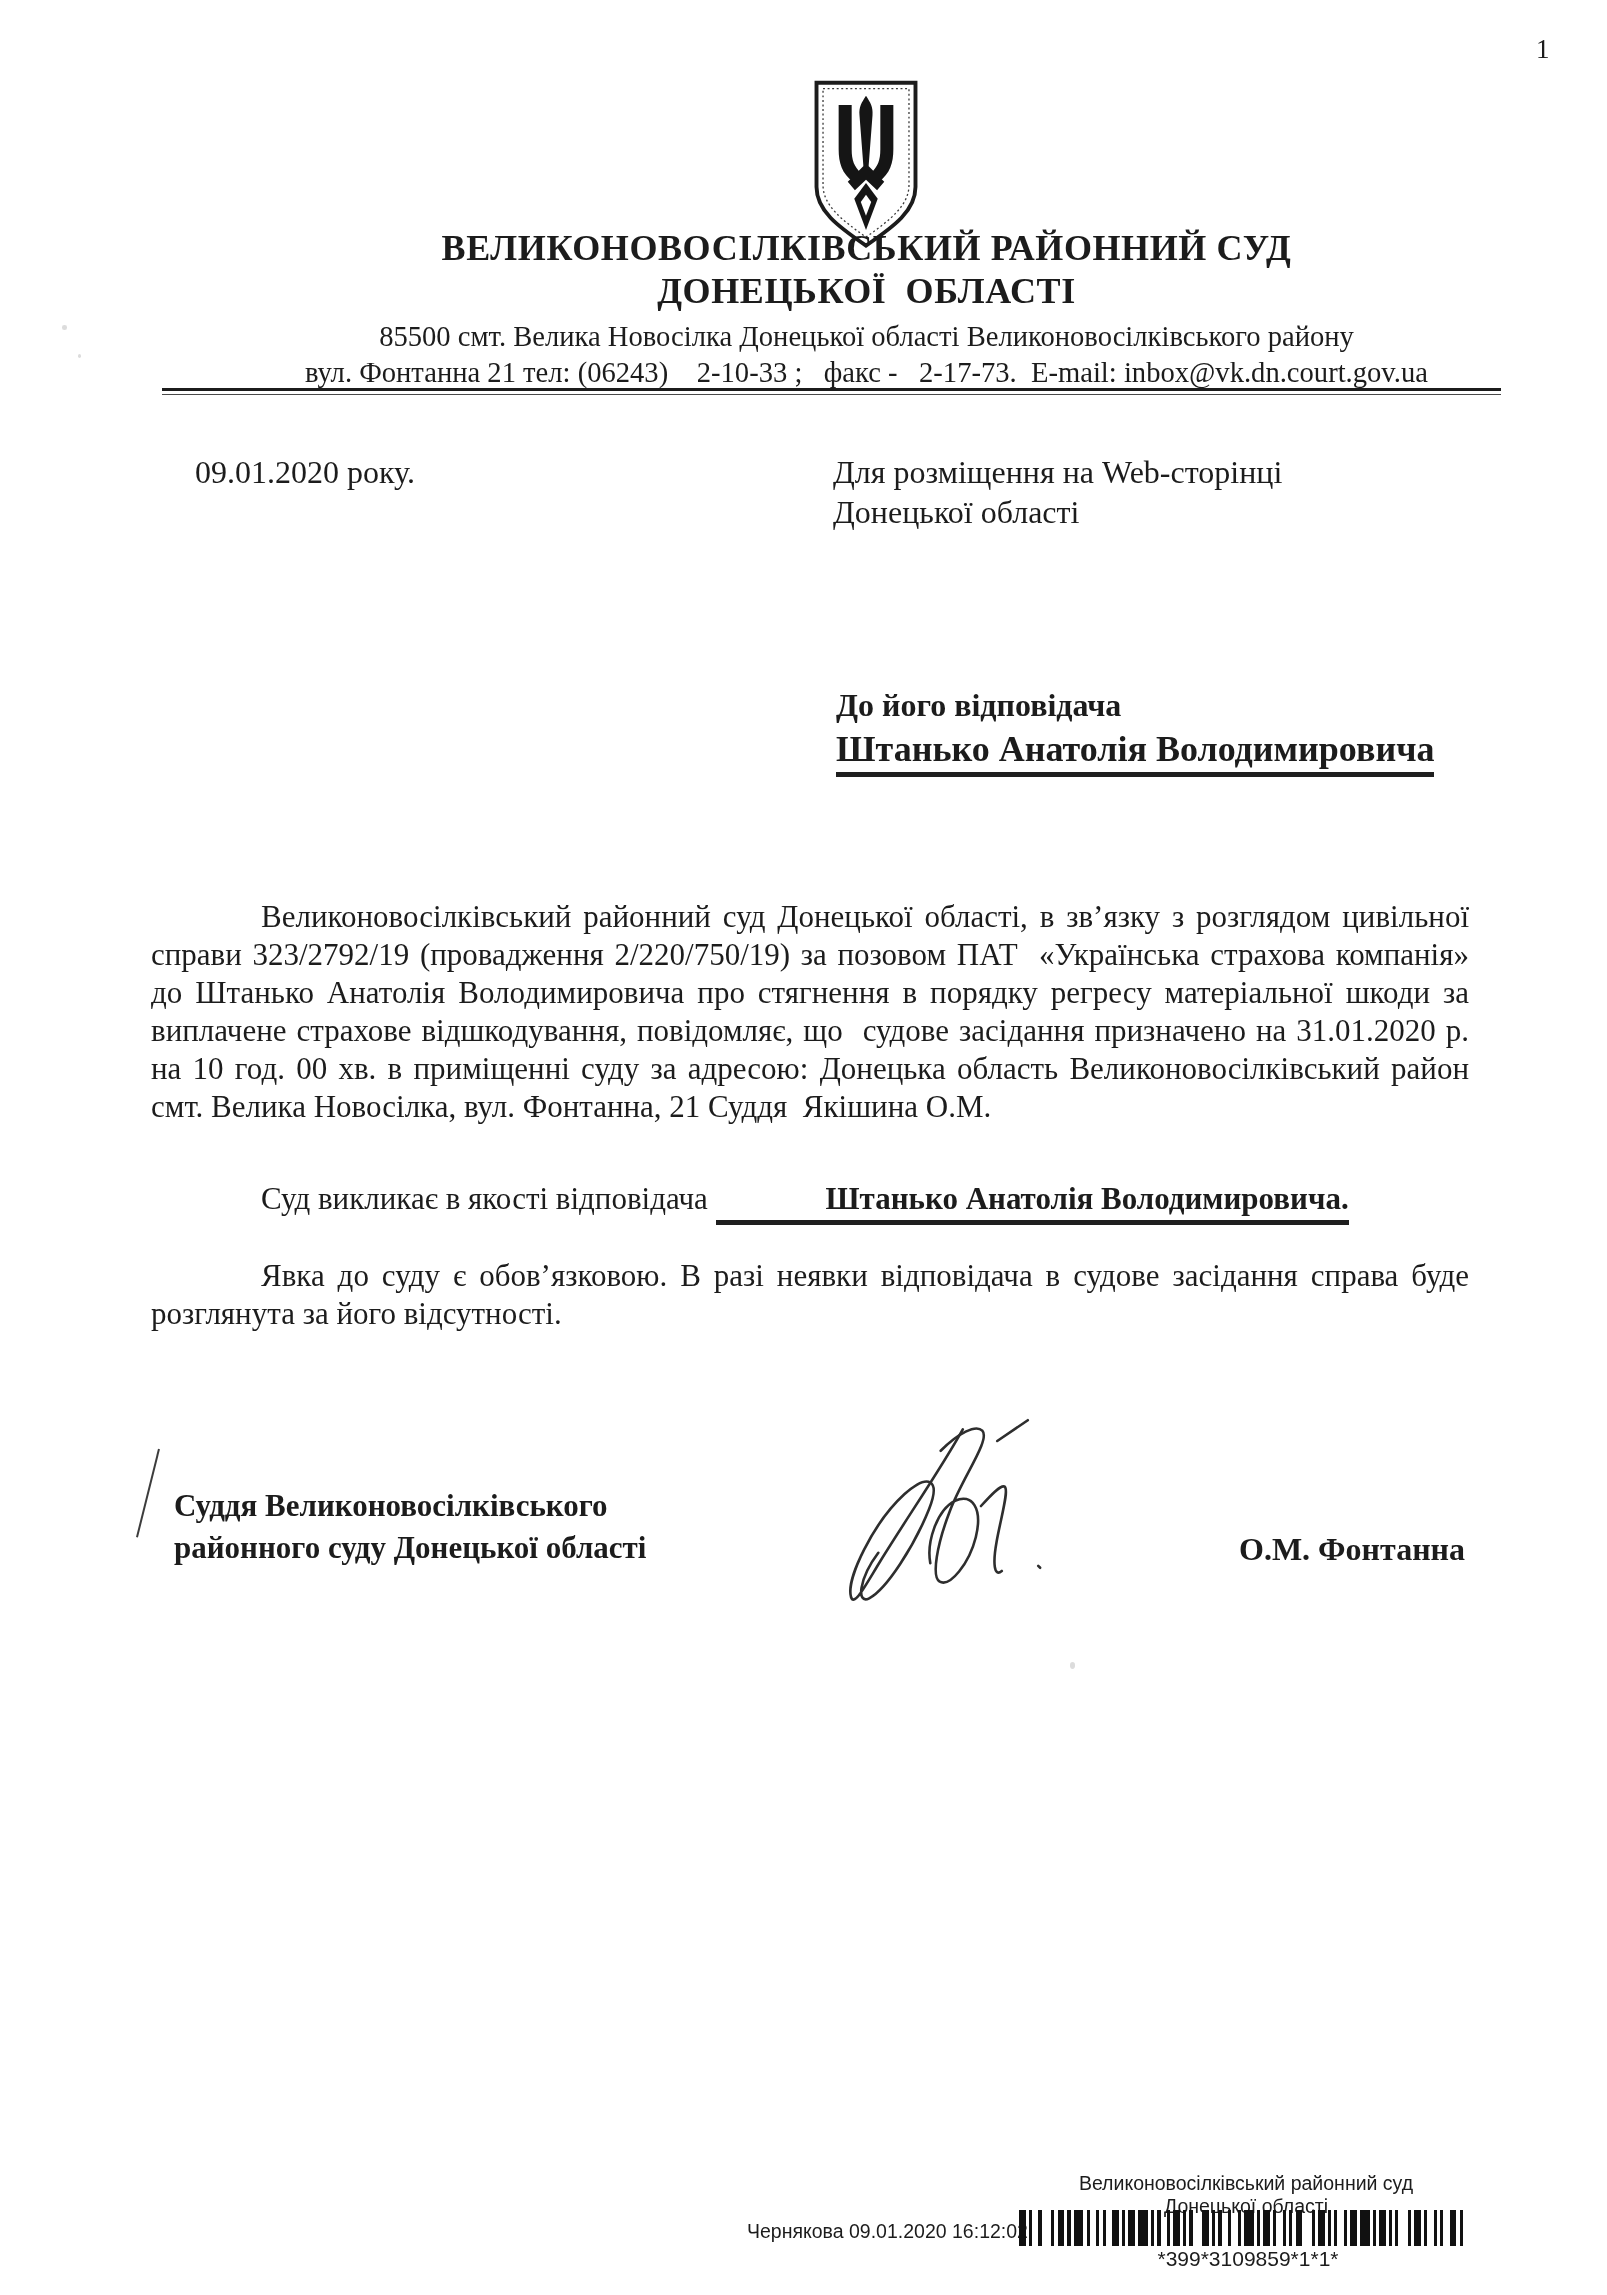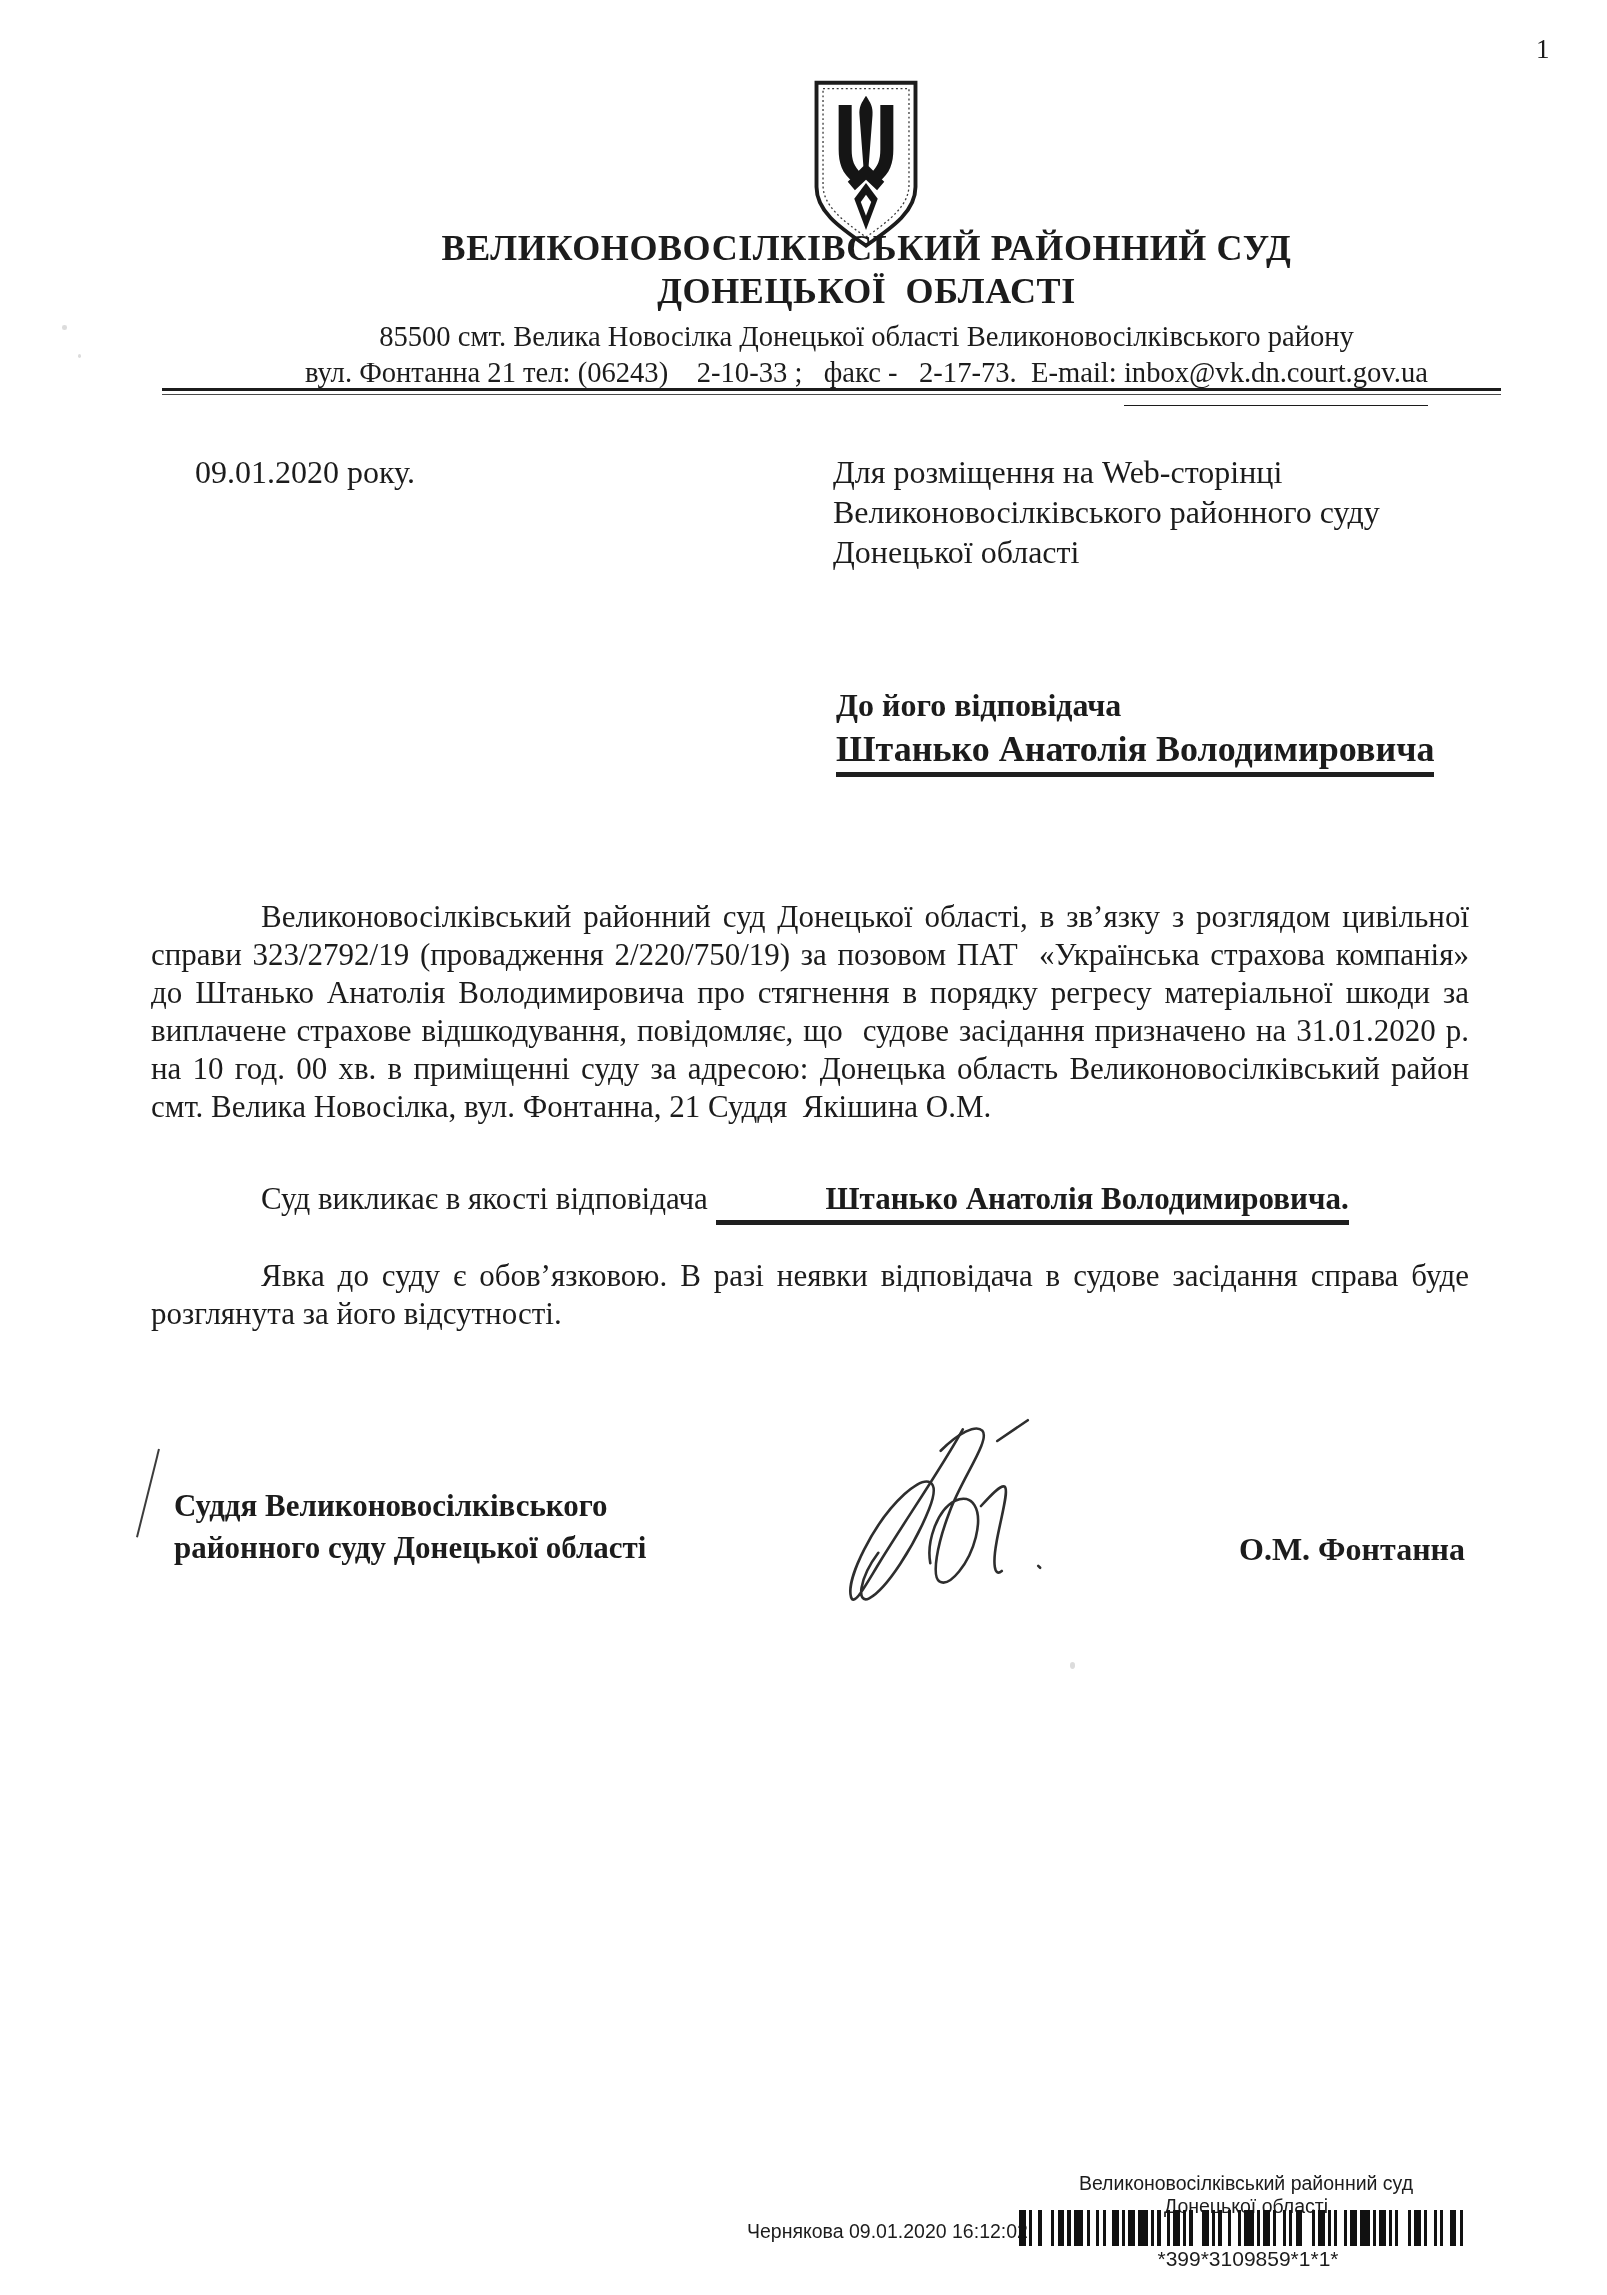--- a/index.html
+++ b/index.html
@@ -9,21 +9,21 @@
   }
   .abs{position:absolute;}
   .ws{white-space:pre-wrap;}
   
   .page-num{left:1536px;top:34px;font-size:27px;}
   .emblem{left:810px;top:77px;width:112px;height:177px;}
   .head-center{left:126px;width:1481px;text-align:center;}
   .court-title{top:227px;font-size:36px;font-weight:bold;line-height:43px;letter-spacing:0.6px;}
   .addr-line{top:321px;font-size:28.6px;}
   .contact-line{top:357px;font-size:28.6px;}
-  .contact-line .email{border-bottom:1.9px solid #1c1c1c;padding-bottom:17px;}
+  .contact-line .email{border-bottom:1.9px solid #1c1c1c;padding-bottom:6px;}
   .head-rule{left:162px;top:388px;width:1339px;height:7.1px;
     border-top:3.9px solid #1c1c1c;border-bottom:1.3px solid #4a4a4a;box-sizing:border-box;}
   
   .date-line{left:195px;top:454px;font-size:32px;}
   .web-note{left:833px;top:452px;font-size:32px;line-height:40px;}
   
   .attention{left:836px;top:687px;font-size:32px;font-weight:bold;}
   .attention-name{left:836px;top:728px;font-size:36px;font-weight:bold;}
   .thick-underline{border-bottom:5.2px solid #1f1f1f;padding-bottom:1.9px;display:inline-block;}
   
@@ -72,21 +72,20 @@
 </div>
 <div class="abs head-center addr-line ws">85500 смт. Велика Новосілка Донецької області Великоновосілківського району</div>
 <div class="abs head-center contact-line">
   <span class="ws">вул. Фонтанна 21 тел: (06243)    2-10-33 ;   факс -   2-17-73.  E-mail: </span><span class="email">inbox@vk.dn.court.gov.ua</span>
 </div>
 <div class="abs head-rule"></div>
 
 <div class="abs date-line">09.01.2020 року.</div>
 <div class="abs web-note">
   <div>Для розміщення на Web-сторінці</div>
-  <div>Великоновосілківського районного суду</div>
   <div>Донецької області</div>
 </div>
 
 <div class="abs attention">До його відповідача</div>
 <div class="abs attention-name">
   <span class="thick-underline">Штанько Анатолія Володимировича</span>
 </div>
 
 <div class="abs para para1 ws">Великоновосілківський районний суд Донецької області, в зв’язку з розглядом цивільної справи 323/2792/19 (провадження 2/220/750/19) за позовом ПАТ  «Українська страхова компанія» до Штанько Анатолія Володимировича про стягнення в порядку регресу матеріальної шкоди за виплачене страхове відшкодування, повідомляє, що  судове засідання призначено на 31.01.2020 р. на 10 год. 00 хв. в приміщенні суду за адресою: Донецька область Великоновосілківський район смт. Велика Новосілка, вул. Фонтанна, 21 Суддя  Якішина О.М.</div>
 

